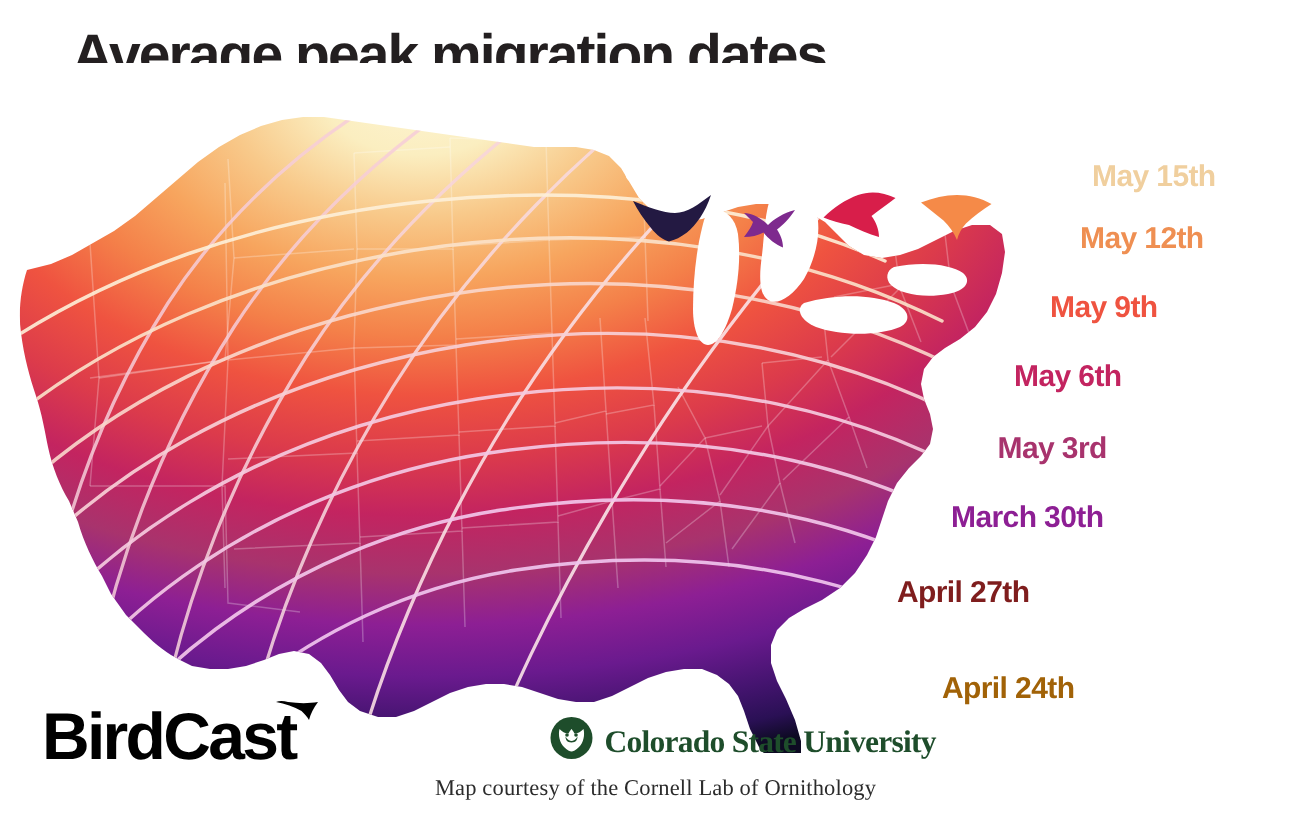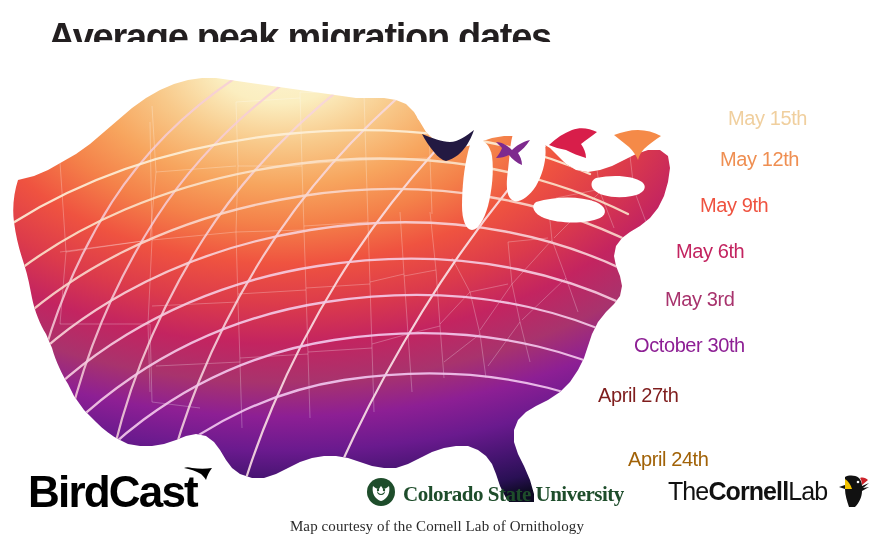--- a/index.html
+++ b/index.html
@@ -54,21 +54,21 @@
   }
   #bird-1 { left: 420px; top: 66px; width: 56px; height: 34px; }
   #bird-2 { left: 492px; top: 76px; width: 42px; height: 30px; }
   #bird-3 { left: 548px; top: 66px; width: 50px; height: 32px; }
   #bird-4 { left: 614px; top: 66px; width: 48px; height: 32px; }
 
   
   .date-label {
     position: absolute;
     font-family: "Liberation Sans", sans-serif;
-    font-weight: normal;
+    font-weight: bold;
     font-size: 20px;
     letter-spacing: -0.4px;
     white-space: nowrap;
   }
 
   
   #birdcast-logo {
     position: absolute;
     left: 28px;
     top: 466px;
@@ -349,21 +349,21 @@
       <path d="M0,7 C8,4 16,2 24,2 C32,2 40,4 47,8 C41,12 35,16 30,21
                C27,24 25,28 24,32 C22,27 19,23 15,19 C10,15 5,11 0,7 Z" fill="#f58a48"></path>
     </svg>
   </div>
 
   <div class="date-label" style="left:728px; top:107px; color:#f0cf9e;">May 15th</div>
   <div class="date-label" style="left:708px; top:148px; color:#ef8f52;margin-left:12px;">May 12th</div>
   <div class="date-label" style="left:700px; top:194px; color:#ef5340;">May 9th</div>
   <div class="date-label" style="left:676px; top:240px; color:#c32460;">May 6th</div>
   <div class="date-label" style="left:665px; top:288px; color:#a8336d;">May 3rd</div>
-  <div class="date-label" style="left:634px; top:334px; color:#8d1f94;">October 30th</div>
+  <div class="date-label" style="left:634px; top:334px; color:#8d1f94;">March 30th</div>
   <div class="date-label" style="left:598px; top:384px; color:#7f1d1d;">April 27th</div>
   <div class="date-label" style="left:628px; top:448px; color:#a16207;">April 24th</div>
 
   <div id="birdcast-logo">
     <div id="birdcast-text">BirdCast</div>
     <svg id="birdcast-bird" viewBox="0 0 28 14">
       <path d="M0,2 C6,3 12,5 17,8 C19,10 21,12 22,14 C23,10 25,6 28,2
                C22,3 15,3 8,2 C5,1 2,1 0,2 Z" fill="#000000"></path>
     </svg>
   </div>
@@ -375,28 +375,16 @@
                C23,18 24,13 23,9 C21,11 19,12 17,12 C16,10 15,9 15,9
                C15,9 14,10 13,12 C11,12 9,11 7,9 Z" fill="#ffffff"></path>
       <path d="M11,14 C11,16 12,18 15,18 C18,18 19,16 19,14
                C18,16 16,17 15,17 C14,17 12,16 11,14 Z" fill="#1E4D2B"></path>
       <circle cx="12" cy="13" r="1.2" fill="#1E4D2B"></circle>
       <circle cx="18" cy="13" r="1.2" fill="#1E4D2B"></circle>
     </svg>
     <span id="csu-text">Colorado State University</span>
   </div>
 
-  <div id="cornell-logo">
-    <span id="cornell-text"><span class="lt">The</span><b>Cornell</b><span class="lt">Lab</span></span>
-    <svg width="40" height="36" viewBox="0 0 40 36" style="margin-left:4px;">
-      <path d="M14,4 C18,2 24,2 28,5 C30,7 31,10 31,13
-               L38,10 L32,15 L38,14 L31,18
-               C31,24 28,30 24,34 L18,34 C16,28 14,22 14,16
-               L8,14 L14,12 Z" fill="#111111"></path>
-      <path d="M14,6 C17,8 20,12 21,16 L14,16 Z" fill="#f2c200"></path>
-      <path d="M29,5 C32,4 35,5 37,7 L31,12 C31,9 30,6 29,5 Z" fill="#cc2229"></path>
-      <circle cx="27" cy="9" r="1.3" fill="#ffffff"></circle>
-    </svg>
-  </div>
 
   <div id="caption">Map courtesy of the Cornell Lab of Ornithology</div>
 
 </div>
 
 </body></html>

